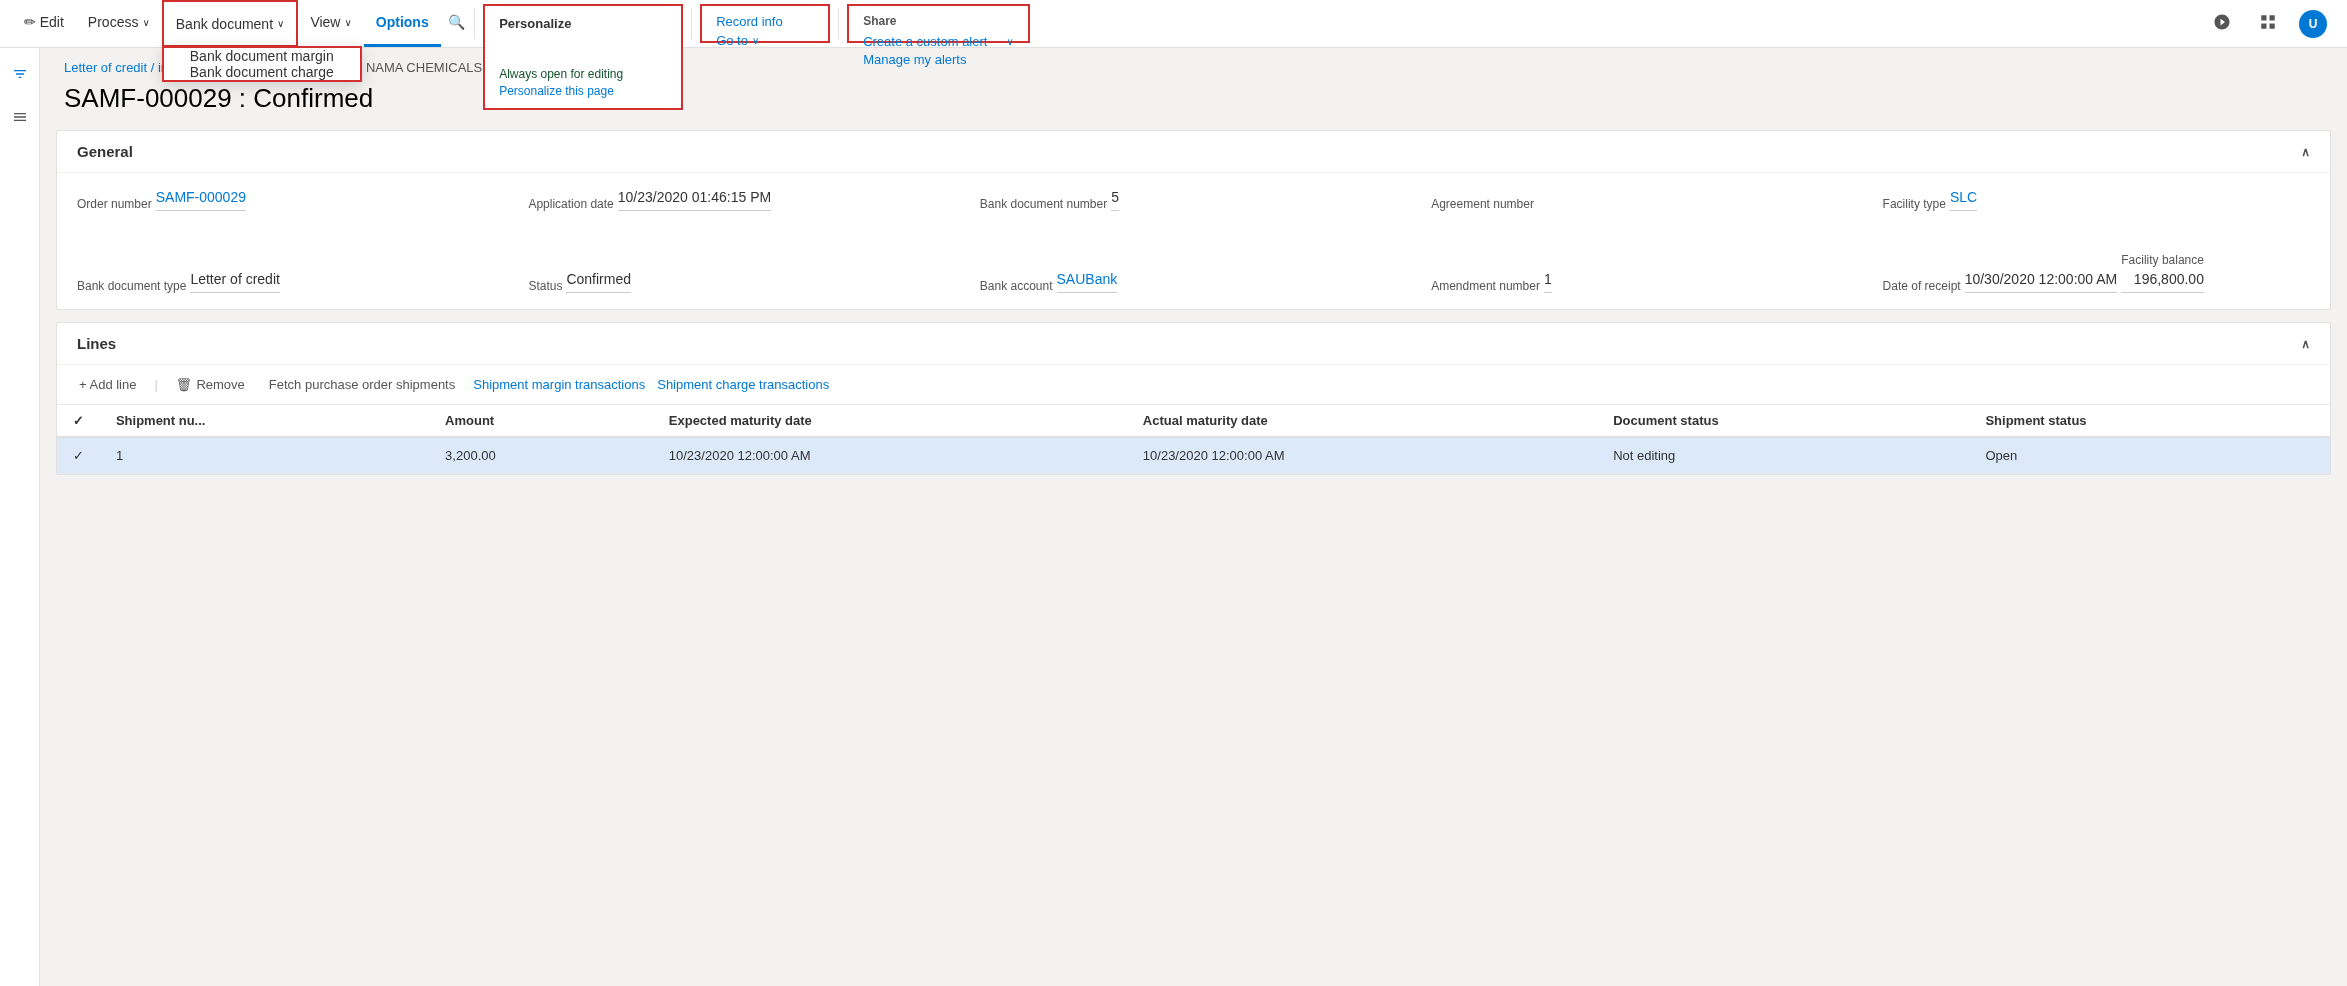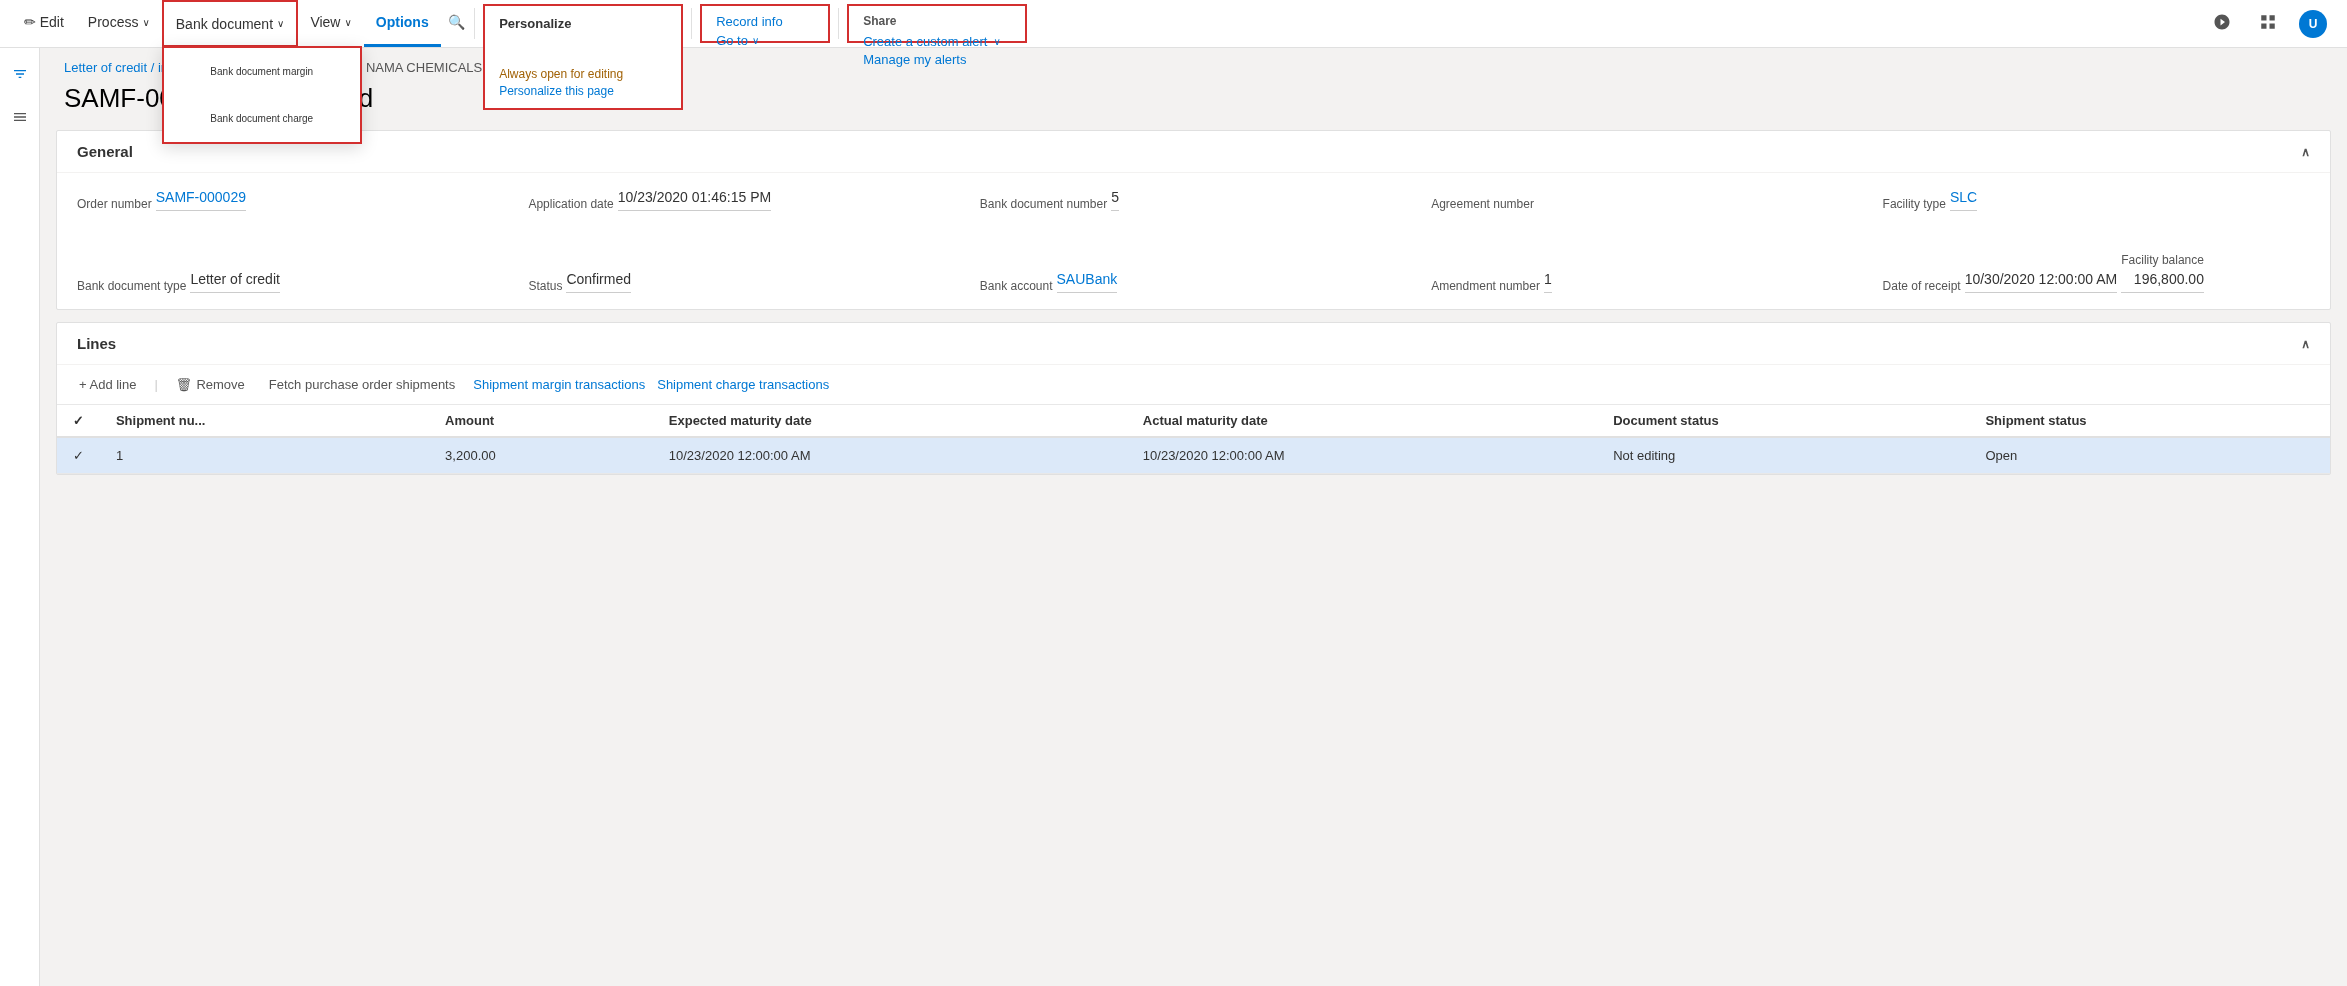--- a/index.html
+++ b/index.html
@@ -38,23 +38,23 @@
       position: absolute;
       top: 100%;
       left: 0;
       background: #fff;
       border: 2px solid #d32f2f;
       box-shadow: 0 4px 16px rgba(0,0,0,0.15);
       z-index: 200;
       min-width: 200px;
     }
     .dropdown-item {
-      padding: 18px 16px;
+      padding: 0 16px;
       cursor: pointer;
-      font-size: 10px;
+      font-size: 14px;
       color: #333;
     }
 
     
     .main-layout {
       display: flex;
       height: calc(100vh - 48px);
       background: #f3f2f1;
     }
     .left-sidebar {
@@ -204,40 +204,40 @@
 
   <div class="toolbar-item" style="padding: 0 8px;">
     <span>🔍</span>
   </div>
 
   <div style="width:1px; background:#e0e0e0; margin: 8px 0;"></div>
 
   <div style="position:relative;">
     <div style="border: 2px solid #d32f2f; background:#fff; padding: 10px 14px; min-width: 200px; margin: 4px 8px;">
       <div style="font-size:13px; font-weight:600; margin-bottom:6px;">Personalize</div>
-      <div style="font-size:12px; color:#a16207; cursor:pointer; margin-bottom:3px;margin-top:36px;">Always open for editing</div>
+      <div style="font-size:12px; color:#14532d; cursor:pointer; margin-bottom:3px;margin-top:36px;">Always open for editing</div>
       <div style="font-size:12px; color:#0078d4; cursor:pointer;">Personalize this page</div>
     </div>
   </div>
 
   <div style="width:1px; background:#e0e0e0; margin: 8px 0;"></div>
 
   <div style="border: 2px solid #d32f2f; background:#fff; padding: 8px 14px; margin: 4px 8px; min-width:130px;">
     <div style="font-size:13px; color:#0078d4; cursor:pointer; margin-bottom:4px;">Record info</div>
     <div style="font-size:13px; color:#0078d4; cursor:pointer; display:flex; align-items:center; gap:4px;">
       <span>Go to</span>
       <span style="font-size:10px;">∨</span>
     </div>
   </div>
 
   <div style="width:1px; background:#e0e0e0; margin: 8px 0;"></div>
 
   <div style="border: 2px solid #d32f2f; background:#fff; padding: 8px 14px; margin: 4px 8px; min-width:180px;">
     <div style="font-size:12px; font-weight:600; color:#555; margin-bottom:6px;">Share</div>
-    <div style="font-size:13px; color:#0078d4; cursor:pointer; margin-bottom:3px; display:flex; align-items:center; gap:6px;">
+    <div style="font-size:13px; color:#0078d4; cursor:pointer; margin-bottom:3px; display:flex; align-items:center; gap:19px;">
       <span>Create a custom alert</span>
       <span style="font-size:10px;">∨</span>
     </div>
     <div style="font-size:13px; color:#0078d4; cursor:pointer;">Manage my alerts</div>
   </div>
 
   <div class="toolbar-spacer"></div>
 
   <div class="toolbar-right">
     <div class="toolbar-icon">

